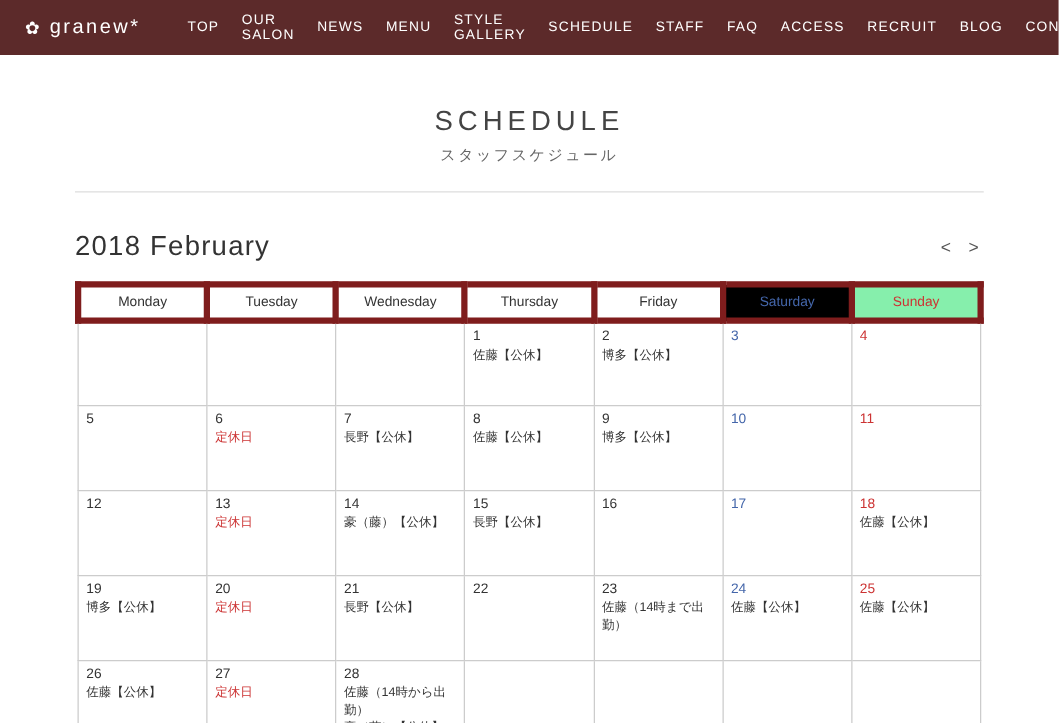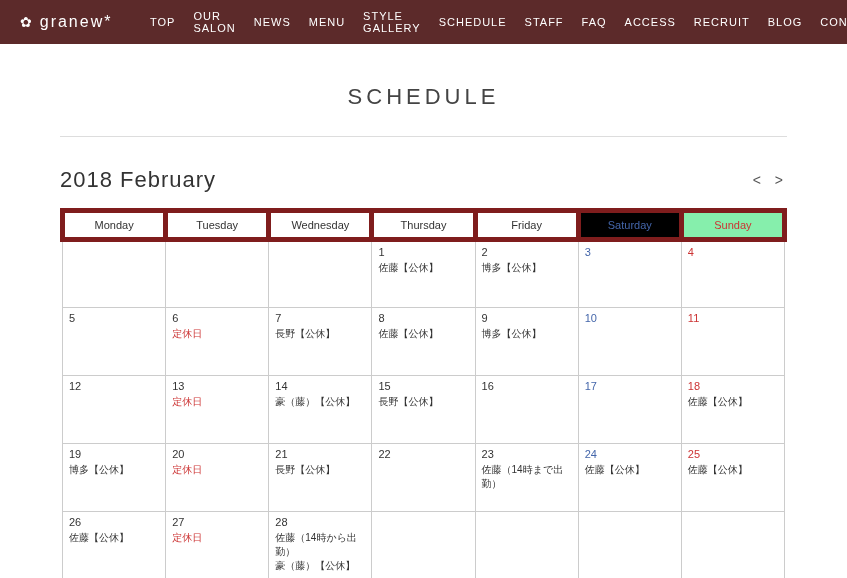--- a/index.html
+++ b/index.html
@@ -144,20 +144,21 @@
       <a href="#">FAQ</a>
       <a href="#">ACCESS</a>
       <a href="#">RECRUIT</a>
       <a href="#">BLOG</a>
       <a href="#">CONTACT</a>
     </nav>
 </header>
 
 <div class="page-title-area">
   <h1>SCHEDULE</h1>
+  <div class="page-subtitle">スタッフスケジュール</div>
 </div>
 
 <div class="calendar-section">
   <div class="calendar-header">
     <div class="calendar-month">2018 February</div>
     <div class="calendar-nav">
       <span>&lt;</span>
       <span>&gt;</span>
     </div>
   </div>

